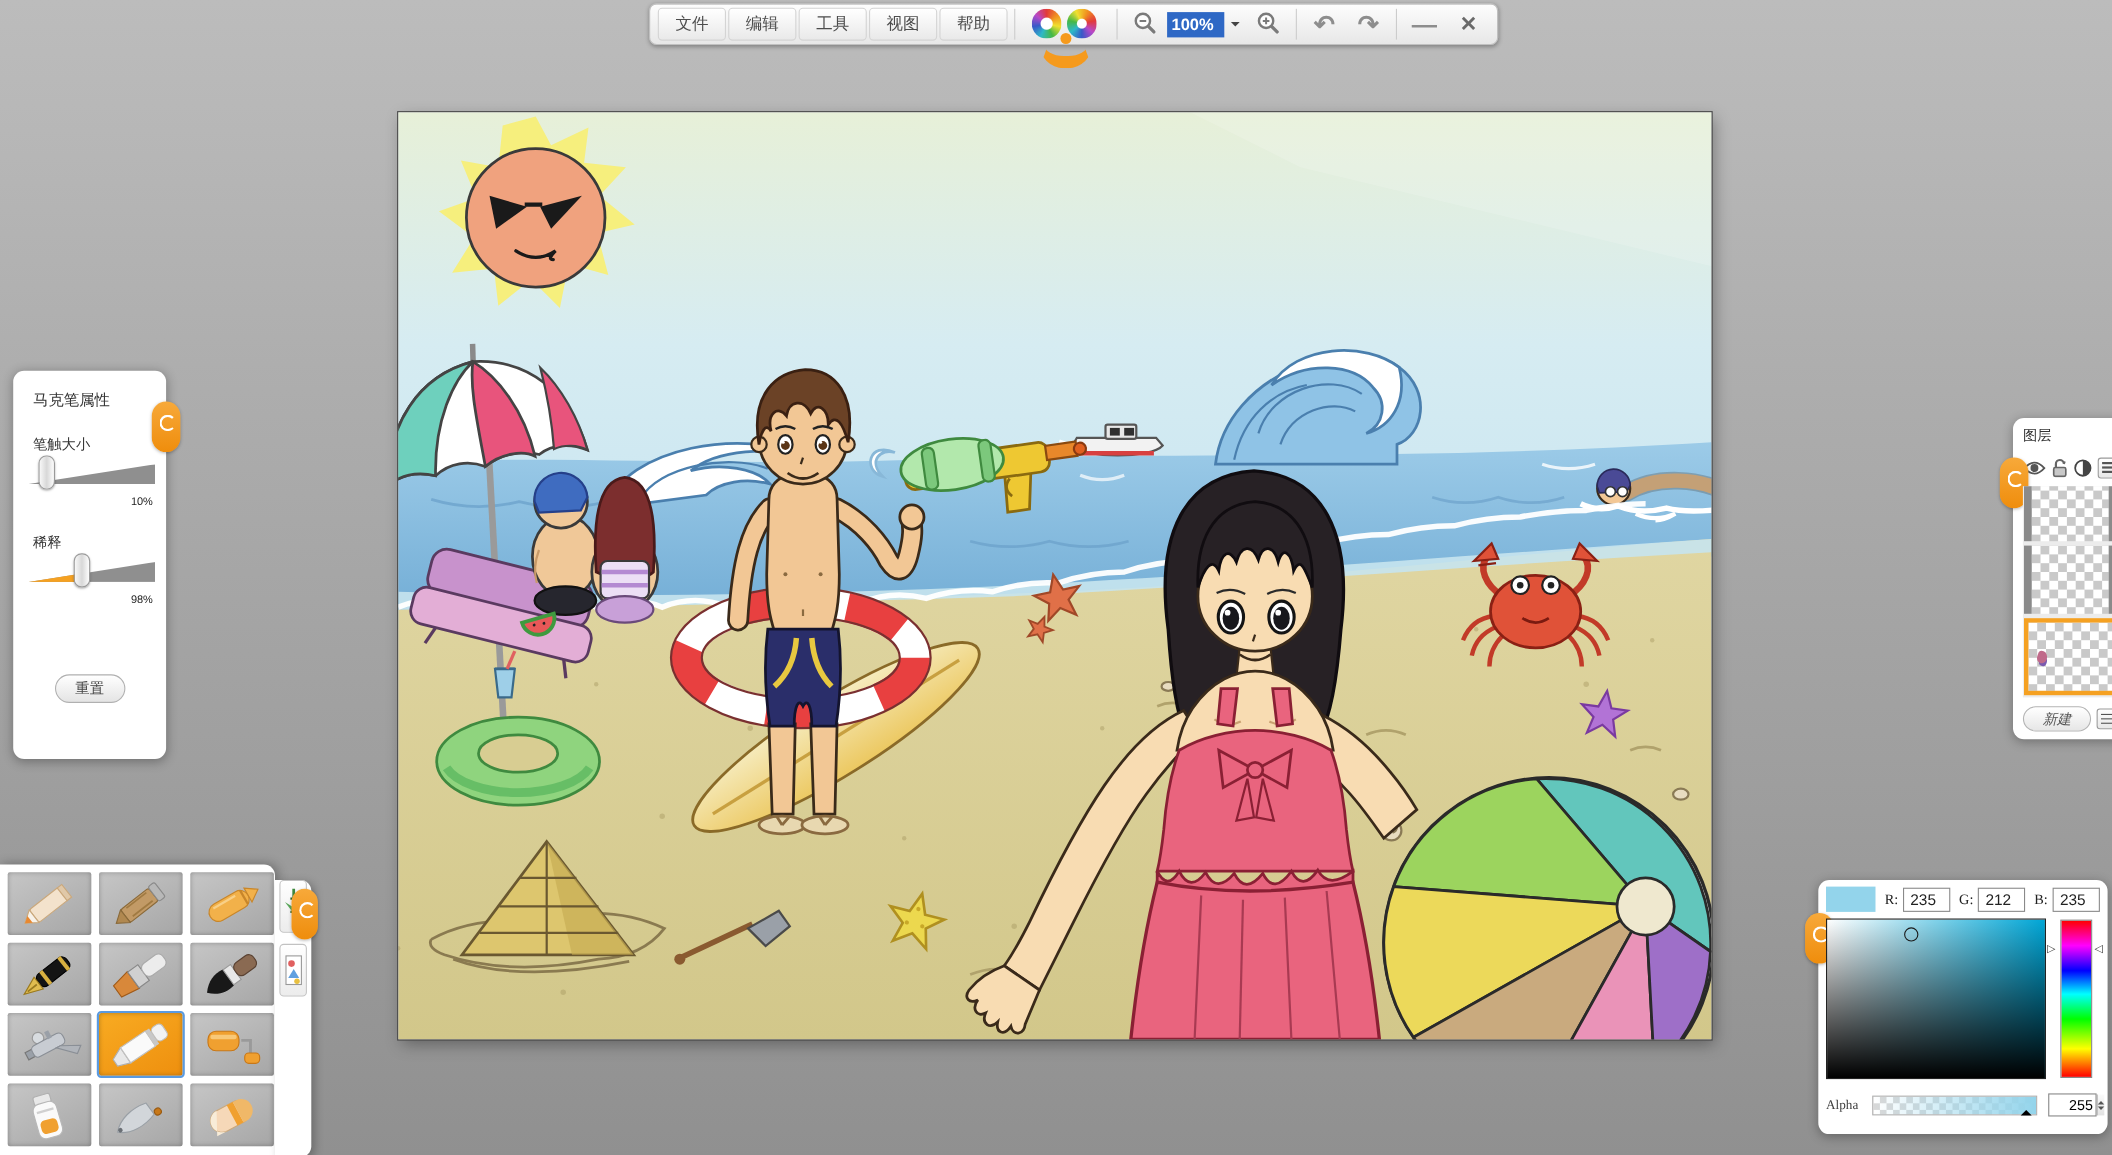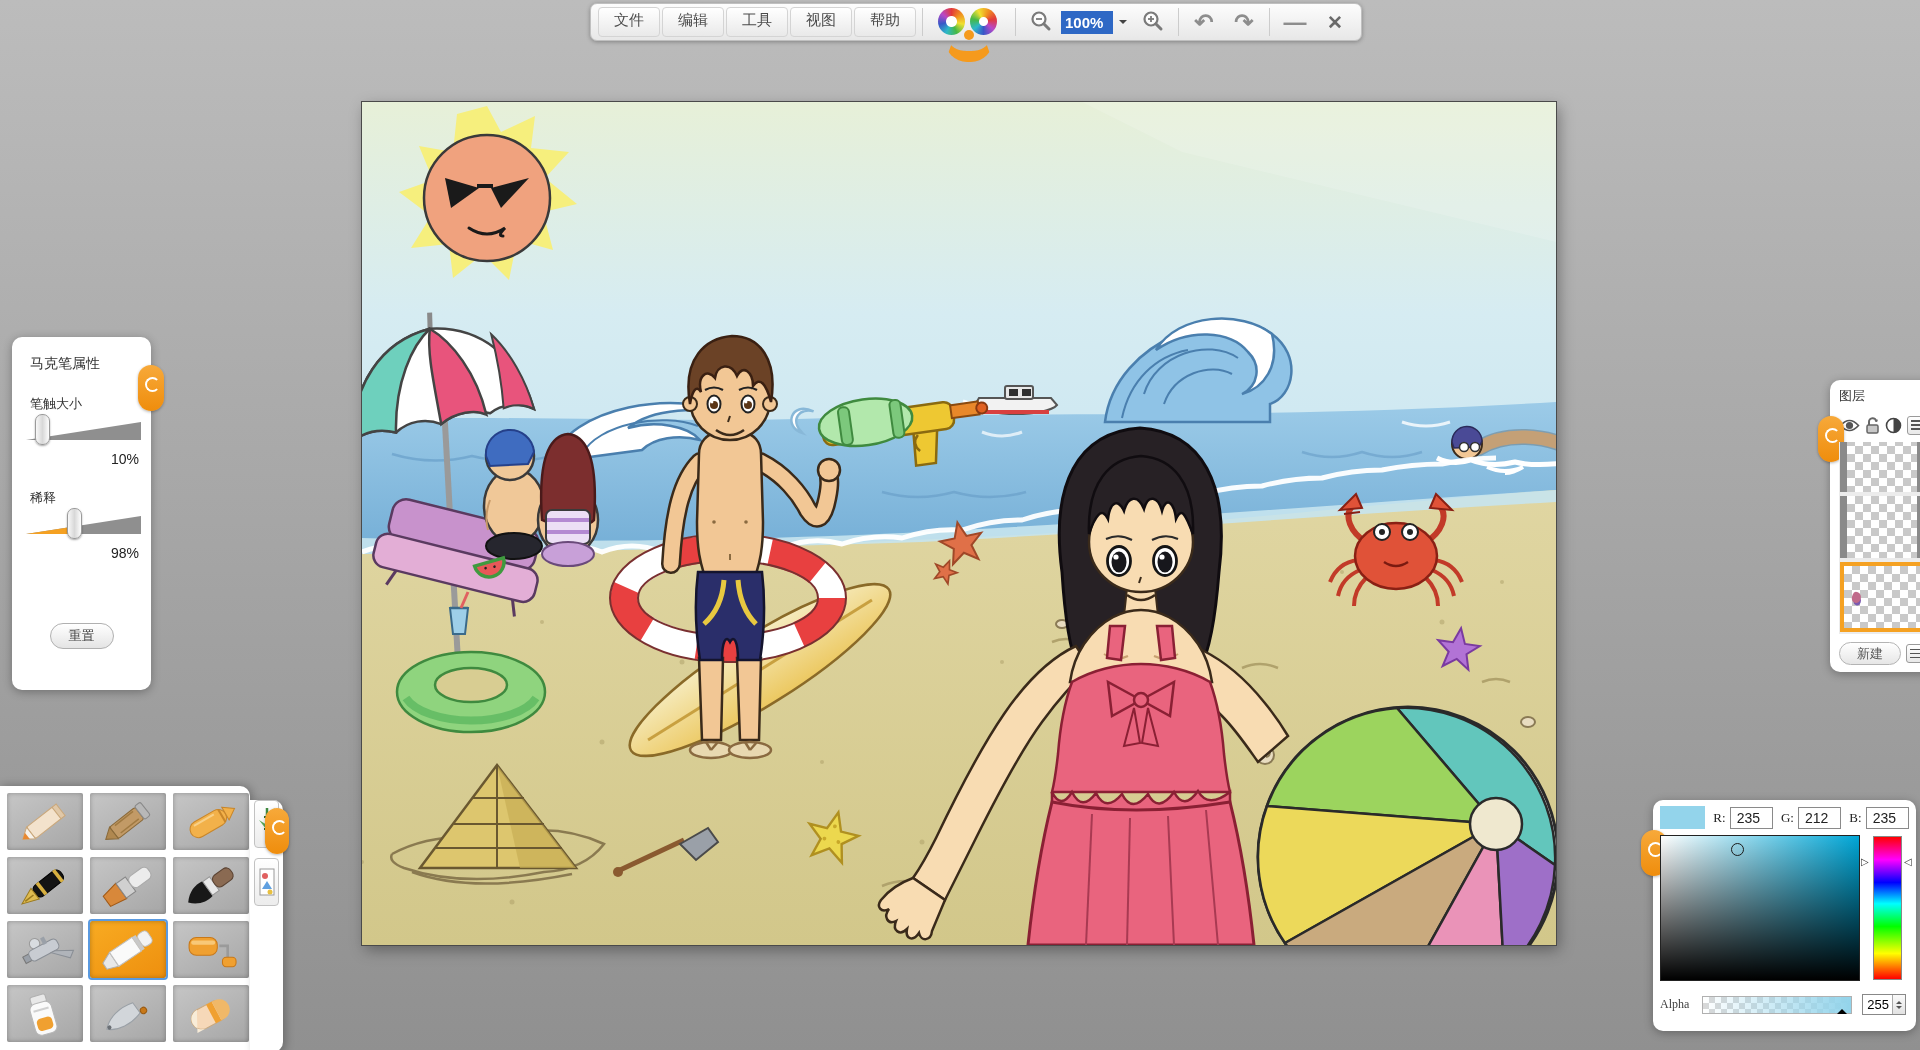--- a/index.html
+++ b/index.html
@@ -5,21 +5,21 @@
   * { margin:0; padding:0; box-sizing:border-box; }
   html,body { width:1920px; height:1050px; overflow:hidden;
     font-family:"Liberation Sans", sans-serif; }
   body { background:linear-gradient(180deg,#bcbcbc 0%,#a8a8a8 45%,#909090 100%); position:relative; }
 
   
   .toolbar { position:absolute; left:590px; top:3px; height:38px; display:flex; align-items:center;
     background:linear-gradient(#fdfdfd,#e7e7e7); border:1px solid #c0c0c0; border-radius:7px;
     box-shadow:0 1px 4px rgba(0,0,0,.3); padding:0 6px; z-index:40; }
   .menu-btn { width:62px; height:30px; line-height:28px; text-align:center; font-size:15px; color:#4c4c4c;
-    border:1px solid #d4d4d4; border-radius:4px; background:linear-gradient(#ffffff,#e9e9e9); margin:0 1px; cursor:default;font-family:Liberation Mono, monospace; }
+    border:1px solid #d4d4d4; border-radius:4px; background:linear-gradient(#ffffff,#e9e9e9); margin:0 1px; cursor:default; }
   .tb-sep { width:1px; height:28px; background:#cccccc; margin:0 5px; }
   .tb-btn { width:40px; height:30px; display:flex; align-items:center; justify-content:center; border-radius:4px; }
   .glyph { font-size:23px; font-weight:bold; color:#8d8d8d; line-height:1; }
   .glyph.dark { color:#6a6a6a; font-size:19px; }
   .zoom-field { min-width:52px; height:23px; background:#2e68c5; color:#fff; font-weight:bold; font-size:15px;
     text-align:left; line-height:23px; padding:0 4px; }
   .caret-down { width:0; height:0; border:4px solid transparent; border-top-color:#444; margin:4px 6px 0 6px; }
   
   .mascot { position:relative; width:66px; height:32px; margin:0 8px; }
   .mascot .eye { position:absolute; top:2px; width:27px; height:27px; border-radius:50%;
@@ -52,21 +52,21 @@
   .mp-title { font-size:14px; color:#333; margin:18px 0 0 18px; }
   .mp-label { font-size:13px; color:#333; margin:22px 0 0 18px; }
   .wedge { position:relative; height:26px; margin:4px 10px 0 14px; }
   .wedge .tri { position:absolute; left:0; right:0; bottom:3px; height:18px; background:#8f8f8f;
     clip-path:polygon(0 100%,100% 0,100% 100%); }
   .wedge .tri-orange { position:absolute; left:0; right:0; bottom:3px; height:18px; background:#f5a122;
     clip-path:polygon(0 100%,42% 58%,42% 100%); }
   .sl-thumb { position:absolute; top:-3px; width:15px; height:31px; border-radius:7px;
     background:linear-gradient(90deg,#f8f8f8,#d8d8d8 50%,#fdfdfd); border:1px solid #9a9a9a;
     box-shadow:0 1px 2px rgba(0,0,0,.35); }
-  .sl-val { text-align:right; font-size:14px; color:#222; margin:8px 12px 0 0; }
+  .sl-val { text-align:right; font-size:10px; color:#222; margin:8px 12px 0 0; }
   .reset-btn { display:block; margin:62px auto 0 auto; width:64px; height:26px; border:1px solid #b0b0b0;
     border-radius:13px; background:linear-gradient(#ffffff,#e4e4e4); font-size:13px; color:#444;
     text-align:center; line-height:24px; }
 
   
   .toolbox { position:absolute; left:0; top:786px; width:250px; height:264px; background:#fff;
     border-radius:0 10px 0 0; box-shadow:2px 0 10px rgba(0,0,0,.3); padding:7px 0 0 7px;
     display:grid; grid-template-columns:repeat(3,76px); grid-auto-rows:57px; gap:7px; }
   .tool { background:linear-gradient(150deg,#c6c6c6,#a6a6a6); border-radius:2px;
     box-shadow:inset 0 0 5px rgba(0,0,0,.28); display:flex; align-items:center; justify-content:center; }
@@ -94,21 +94,21 @@
     border-left:7px solid #8a8a8a; border-right:7px solid #8a8a8a; }
   .layer-thumb.first { margin-top:-12px; }
   .layer-thumb.selected { border:4px solid #f5a122; width:86px; height:70px; }
   .doodle2 { position:absolute; left:8px; top:26px; width:9px; height:11px; background:#c06a8a; border-radius:40% 60% 50% 50%; box-shadow:2px 3px 0 -1px #7a5ab0; transform:rotate(18deg); }
   .vscroll { position:absolute; right:0; top:0; bottom:0; width:12px; background:linear-gradient(90deg,#d6d6d6,#efefef,#d6d6d6); }
   .scroll-up,.scroll-dn { position:absolute; left:2.5px; width:0; height:0; border:4px solid transparent; }
   .scroll-up { top:6px; border-bottom-color:#777; border-top-width:0; }
   .scroll-dn { bottom:6px; border-top-color:#777; border-bottom-width:0; }
   .lp-bottom { display:flex; align-items:center; gap:5px; margin-top:8px; }
   .new-btn { width:62px; height:23px; border:1px solid #b4b4b4; border-radius:12px;
-    background:linear-gradient(#ffffff,#e6e6e6); font-size:13px; color:#555; text-align:center; line-height:21px; }
+    background:linear-gradient(#ffffff,#e6e6e6); font-size:13px; color:#555; text-align:center; line-height:21px;font-style:italic; }
 
   
   .color-panel { left:1653px; top:800px; width:263px; height:231px; padding:6px 7px; }
   .color-panel .tab-orange { left:-12px; top:30px; }
   .cp-row { display:flex; align-items:center; gap:4px; }
   .swatch { width:50px; height:23px; background:#93d4eb; }
   .cp-lab { font-family:"Liberation Serif", serif; font-size:13px; color:#222; margin-left:4px; }
   .num-field { width:47px; height:22px; border:1px solid #8a8a8a; background:#fff; font-size:14px; color:#222;
     line-height:20px; padding-left:6px; }
   .sv-box { position:absolute; left:7px; top:35px; width:200px; height:146px; border:1px solid #222;
@@ -118,21 +118,21 @@
     background:linear-gradient(#ff0000 0%,#ff00ff 16%,#0000ff 32%,#00ffff 47%,#00ff00 63%,#ffff00 82%,#ff0000 100%); }
   .hue-arrow { position:absolute; font-size:10px; color:#333; top:56px; }
   .hue-arrow.l { left:208px; } .hue-arrow.r { left:251px; }
   .alpha-row { position:absolute; left:7px; top:194px; display:flex; align-items:center; }
   .alpha-lab { font-family:"Liberation Serif", serif; font-size:12px; color:#404040; width:42px; }
   .alpha-slider { position:relative; width:150px; height:18px; border:1px solid #b0b0b0;
     background:linear-gradient(to right,rgba(147,212,235,0),#93d4eb),
       repeating-conic-gradient(#d8d8d8 0% 25%,#ffffff 0% 50%) 0 0/12px 12px; }
   .alpha-marker { position:absolute; right:4px; bottom:-1px; width:0; height:0; border:5px solid transparent; border-bottom-color:#000; border-top-width:0; }
   .alpha-field { margin-left:10px; width:44px; height:21px; border:1px solid #888; background:#fff; display:flex; align-items:center; }
-  .alpha-field span { flex:1; font-size:13px; text-align:right; padding-right:3px; }
+  .alpha-field span { flex:1; font-size:13px; padding-right:3px;margin-left:18px; }
   .spinner { width:13px; height:100%; border-left:1px solid #aaa; display:flex; flex-direction:column; align-items:center; justify-content:center; gap:2px; background:linear-gradient(#fafafa,#e2e2e2); }
   .spin-up { width:0;height:0;border:3px solid transparent;border-bottom-color:#555;border-top-width:0; }
   .spin-dn { width:0;height:0;border:3px solid transparent;border-top-color:#555;border-bottom-width:0; }
 </style>
 </head>
 <body>
 
 <div class="toolbar">
   <div class="menu-btn">文件</div>
   <div class="menu-btn">编辑</div>

